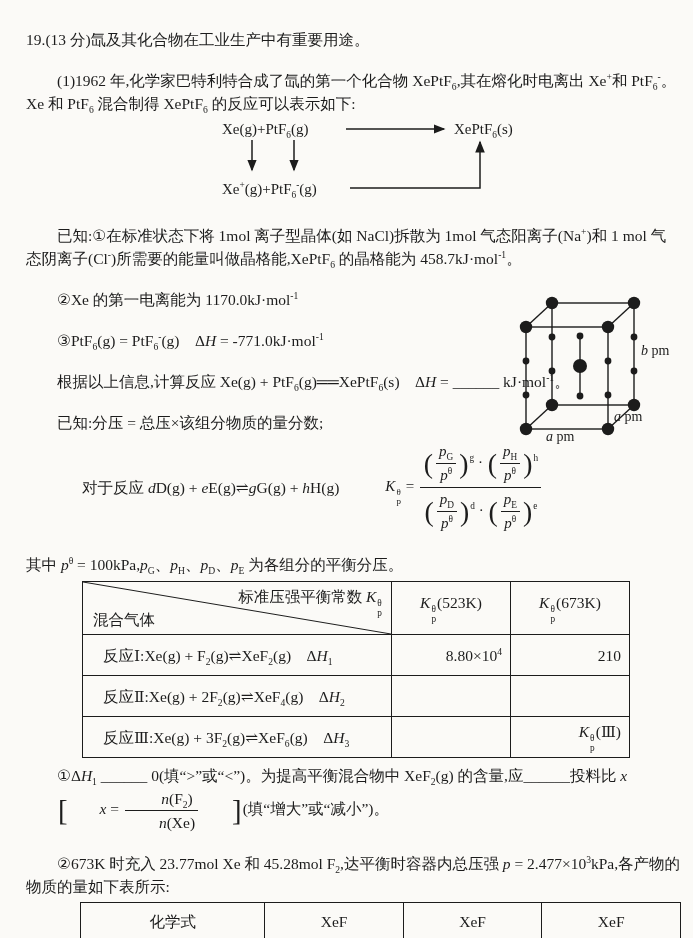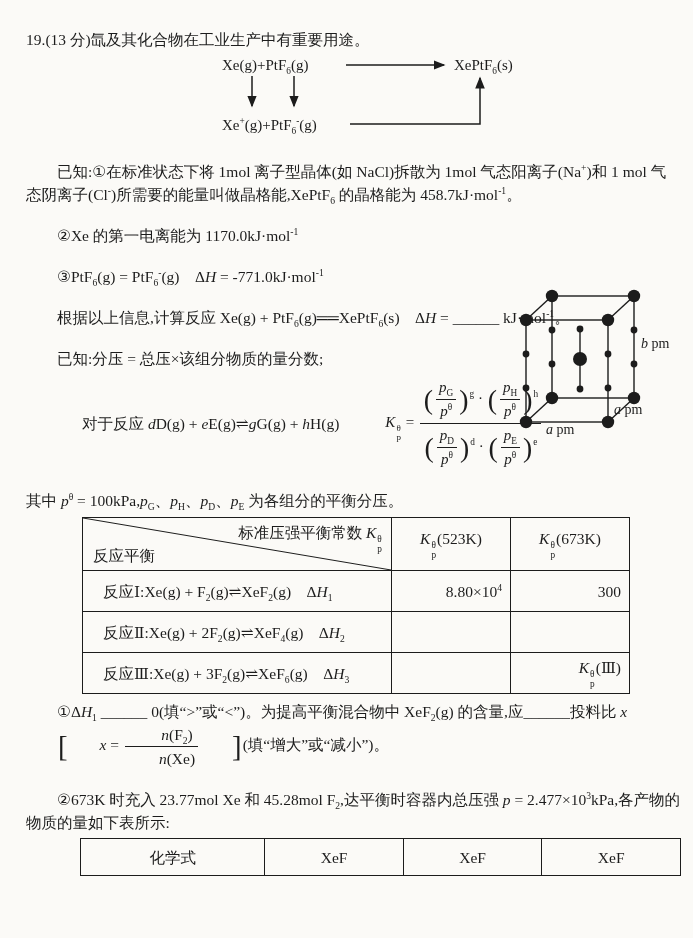--- a/index.html
+++ b/index.html
@@ -29,21 +29,21 @@
          font-size:0.60em;line-height:1.05;vertical-align:-0.45em;margin:0 1px;}
   .stack span{display:block;}
   
   .pgroup{display:inline-flex;align-items:center;vertical-align:middle;}
   .bigp{font-size:1.85em;line-height:1;font-weight:400;padding:0 1px;}
   
   .scheme{position:relative;height:88px;margin:2px 0 4px 196px;width:340px;}
   .scheme .stxt{position:absolute;white-space:nowrap;font-size:15px;}
   .scheme svg{position:absolute;left:0;top:0;}
   
-  .crystal{position:absolute;left:504px;top:280px;width:186px;height:156px;}
+  .crystal{position:absolute;left:504px;top:287px;width:186px;height:156px;}
   .crystal svg{position:absolute;left:0;top:0;}
   .crystal .clabel{position:absolute;font-size:14px;font-style:italic;white-space:nowrap;}
   .crystal .clabel .rm{font-style:normal;}
   
   .kp-row{display:flex;align-items:center;gap:46px;margin:6px 0 6px 56px;}
   .kp-formula{font-size:15px;}
   
   table{border-collapse:collapse;background:transparent;}
   .t1{margin:5px 14px 6px 56px;}
   .t1 th,.t1 td{border:1.4px solid #1c1c1c;padding:2px 8px;}
@@ -59,20 +59,21 @@
   .t2 th,.t2 td{border:1.4px solid #1c1c1c;padding:3px 8px;text-align:center;font-weight:normal;height:30px;}
   .t2 .c0{width:168px;}
   .t2 .c{width:122px;}
 </style>
 </head>
 <body>
 
 <div class="page">
 
   <p>19.(13 分)氙及其化合物在工业生产中有重要用途。</p>
+  <p class="ind">(1)1962 年,化学家巴特利特合成了氙的第一个化合物 XePtF<sub>6</sub>,其在熔化时电离出 Xe<sup>+</sup>和 PtF<sub>6</sub><sup>-</sup>。Xe 和 PtF<sub>6</sub> 混合制得 XePtF<sub>6</sub> 的反应可以表示如下:</p>
 
   <div class="scheme">
     <svg width="340" height="88" viewBox="0 0 340 88">
       <defs>
         <marker id="ah" markerWidth="9" markerHeight="8" refX="7" refY="3.2" orient="auto">
           <path d="M0,0 L8,3.2 L0,6.4 z" fill="#1c1c1c"></path>
         </marker>
       </defs>
       <g stroke="#1c1c1c" stroke-width="1.5" fill="none">
         <line x1="124" y1="11" x2="222" y2="11" marker-end="url(#ah)"></line>
@@ -170,35 +171,35 @@
     <tbody>
         <tr>
       <th class="diag">
         <svg viewBox="0 0 100 100" preserveAspectRatio="none">
           <line x1="0" y1="0" x2="100" y2="100" stroke="#1c1c1c" stroke-width="1" vector-effect="non-scaling-stroke"></line>
         </svg>
         <span class="dt">标准压强平衡常数 <i>K</i><span class="stack">
                 <span>θ</span>
                 <span>p</span>
               </span></span>
-        <span class="db">反应平衡</span>
+        <span class="db">混合气体</span>
       </th>
       <th class="kcol"><i>K</i><span class="stack">
               <span>θ</span>
               <span>p</span>
             </span>(523K)</th>
       <th class="kcol"><i>K</i><span class="stack">
               <span>θ</span>
               <span>p</span>
             </span>(673K)</th>
     </tr>
     <tr>
       <td class="rxn">反应Ⅰ:Xe(g) + F<sub>2</sub>(g)⇌XeF<sub>2</sub>(g)　Δ<i>H</i><sub>1</sub></td>
       <td class="val">8.80×10<sup>4</sup></td>
-      <td class="val">300</td>
+      <td class="val">210</td>
     </tr>
     <tr>
       <td class="rxn">反应Ⅱ:Xe(g) + 2F<sub>2</sub>(g)⇌XeF<sub>4</sub>(g)　Δ<i>H</i><sub>2</sub></td>
       <td class="val"></td>
       <td class="val"></td>
     </tr>
     <tr>
       <td class="rxn">反应Ⅲ:Xe(g) + 3F<sub>2</sub>(g)⇌XeF<sub>6</sub>(g)　Δ<i>H</i><sub>3</sub></td>
       <td class="val"></td>
       <td class="val"><i>K</i><span class="stack">

